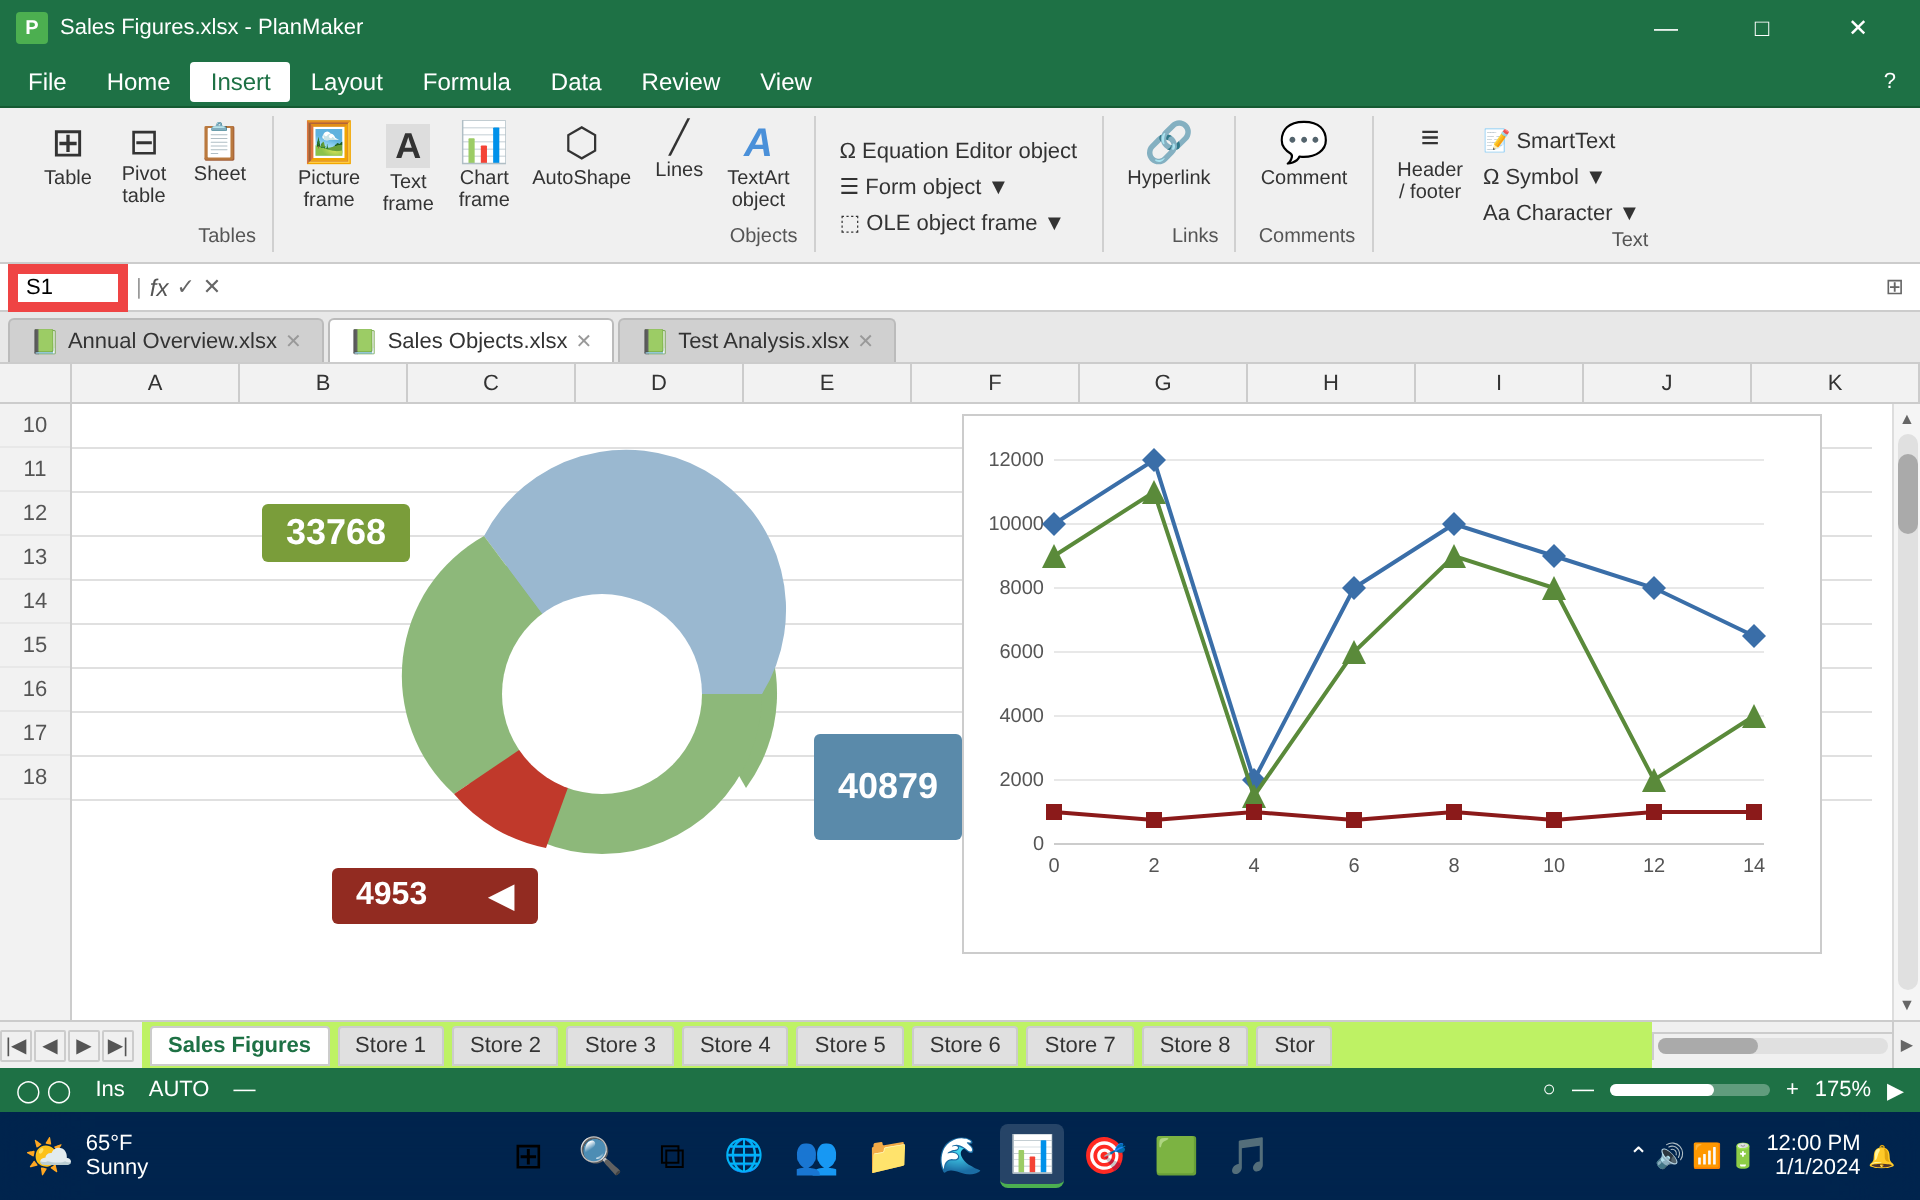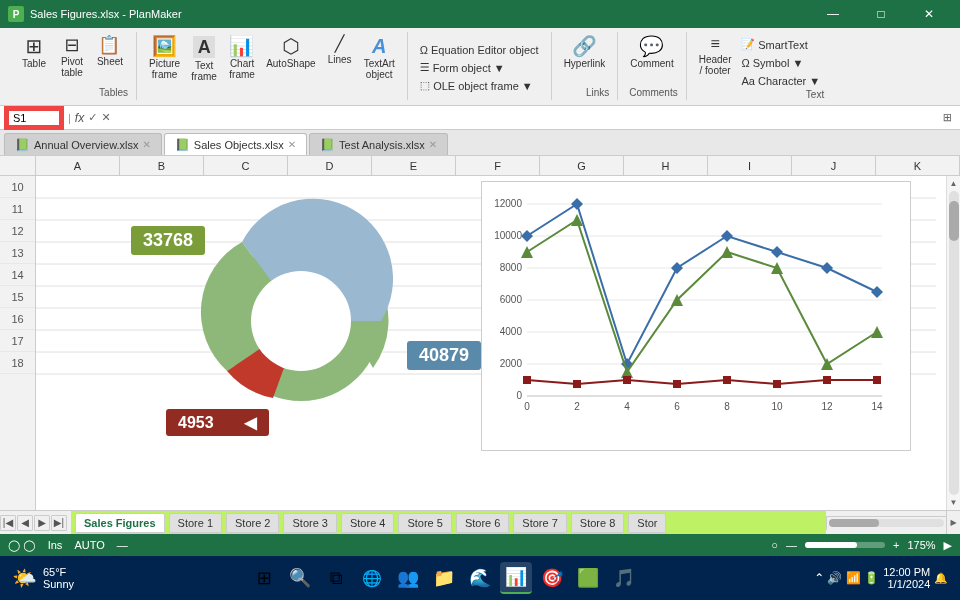--- a/index.html
+++ b/index.html
@@ -303,20 +303,31 @@
       <div class="title-bar-icon">P</div>
       <span>Sales Figures.xlsx - PlanMaker</span>
     </div>
     <div class="title-bar-controls">
       <div class="title-bar-btn">—</div>
       <div class="title-bar-btn">□</div>
       <div class="title-bar-btn close">✕</div>
     </div>
   </div>
 
+  <div class="menu-bar">
+    <div class="menu-item">File</div>
+    <div class="menu-item">Home</div>
+    <div class="menu-item active">Insert</div>
+    <div class="menu-item">Layout</div>
+    <div class="menu-item">Formula</div>
+    <div class="menu-item">Data</div>
+    <div class="menu-item">Review</div>
+    <div class="menu-item">View</div>
+    <div style="margin-left:auto; color:white; padding: 0 8px; cursor:pointer;">?</div>
+  </div>
 
   <div class="ribbon">
 
     <div class="ribbon-group">
       <div class="ribbon-btns">
         <div class="ribbon-btn">
           <span class="icon">⊞</span>
           <span class="label">Table</span>
         </div>
         <div class="ribbon-btn">
@@ -351,20 +362,21 @@
         </div>
         <div class="ribbon-btn">
           <span class="icon" style="font-size:16px">╱</span>
           <span class="label">Lines</span>
         </div>
         <div class="ribbon-btn">
           <span class="icon" style="font-size:20px; color:#4a90d9; font-style:italic; font-weight:bold;">A</span>
           <span class="label">TextArt<br>object</span>
         </div>
       </div>
+      <div class="ribbon-group-label">Objects</div>
     </div>
 
     <div class="ribbon-group" style="justify-content:center;">
       <div class="ribbon-small-group" style="margin-top:4px;">
         <div class="ribbon-btn-small">
           <span>Ω</span>
           <span>Equation Editor object</span>
         </div>
         <div class="ribbon-btn-small">
           <span>☰</span>
@@ -513,21 +525,21 @@
 
                 <path d="M 190 135 L 131 56 A 80 80 0 0 0 116 185 Z" fill="#8db87a"></path>
 
                 <path d="M 190 135 L 116 185 A 80 80 0 0 0 162 212 Z" fill="#c0392b"></path>
 
                 <circle cx="190" cy="135" r="50" fill="white"></circle>
               </g>
             </svg>
             
             <div style="position:absolute; top:40px; left:20px; background:#7a9d3a; color:white; font-size:18px; font-weight:bold; padding:4px 12px; border-radius:3px;">33768</div>
-            <div style="position:absolute; top:155px; right:10px; background:#5a8aaa; color:white; font-size:18px; font-weight:bold; padding:4px 12px; border-radius:3px;">40879</div>
+            <div style="position:absolute; top:155px; right:10px; background:#5a8aaa; color:white; font-size:18px; font-weight:bold; padding:16px 12px; border-radius:3px;">40879</div>
             <div style="position:absolute; bottom:20px; left:55px; background:#922b21; color:white; font-size:16px; font-weight:bold; padding:4px 12px; border-radius:3px; display:flex; align-items:center;gap:27px;">
               <span>4953</span>
               <span style="margin-left:4px;">◀</span>
             </div>
           </div>
 
           <div class="chart-line" style="left:445px; top:5px; width:430px; height:270px; background:white; border:1px solid #ccc; padding:10px;">
             <svg width="400" height="240" viewBox="0 0 400 240">
 
               <text x="30" y="15" font-size="10" fill="#555" text-anchor="end">12000</text>

